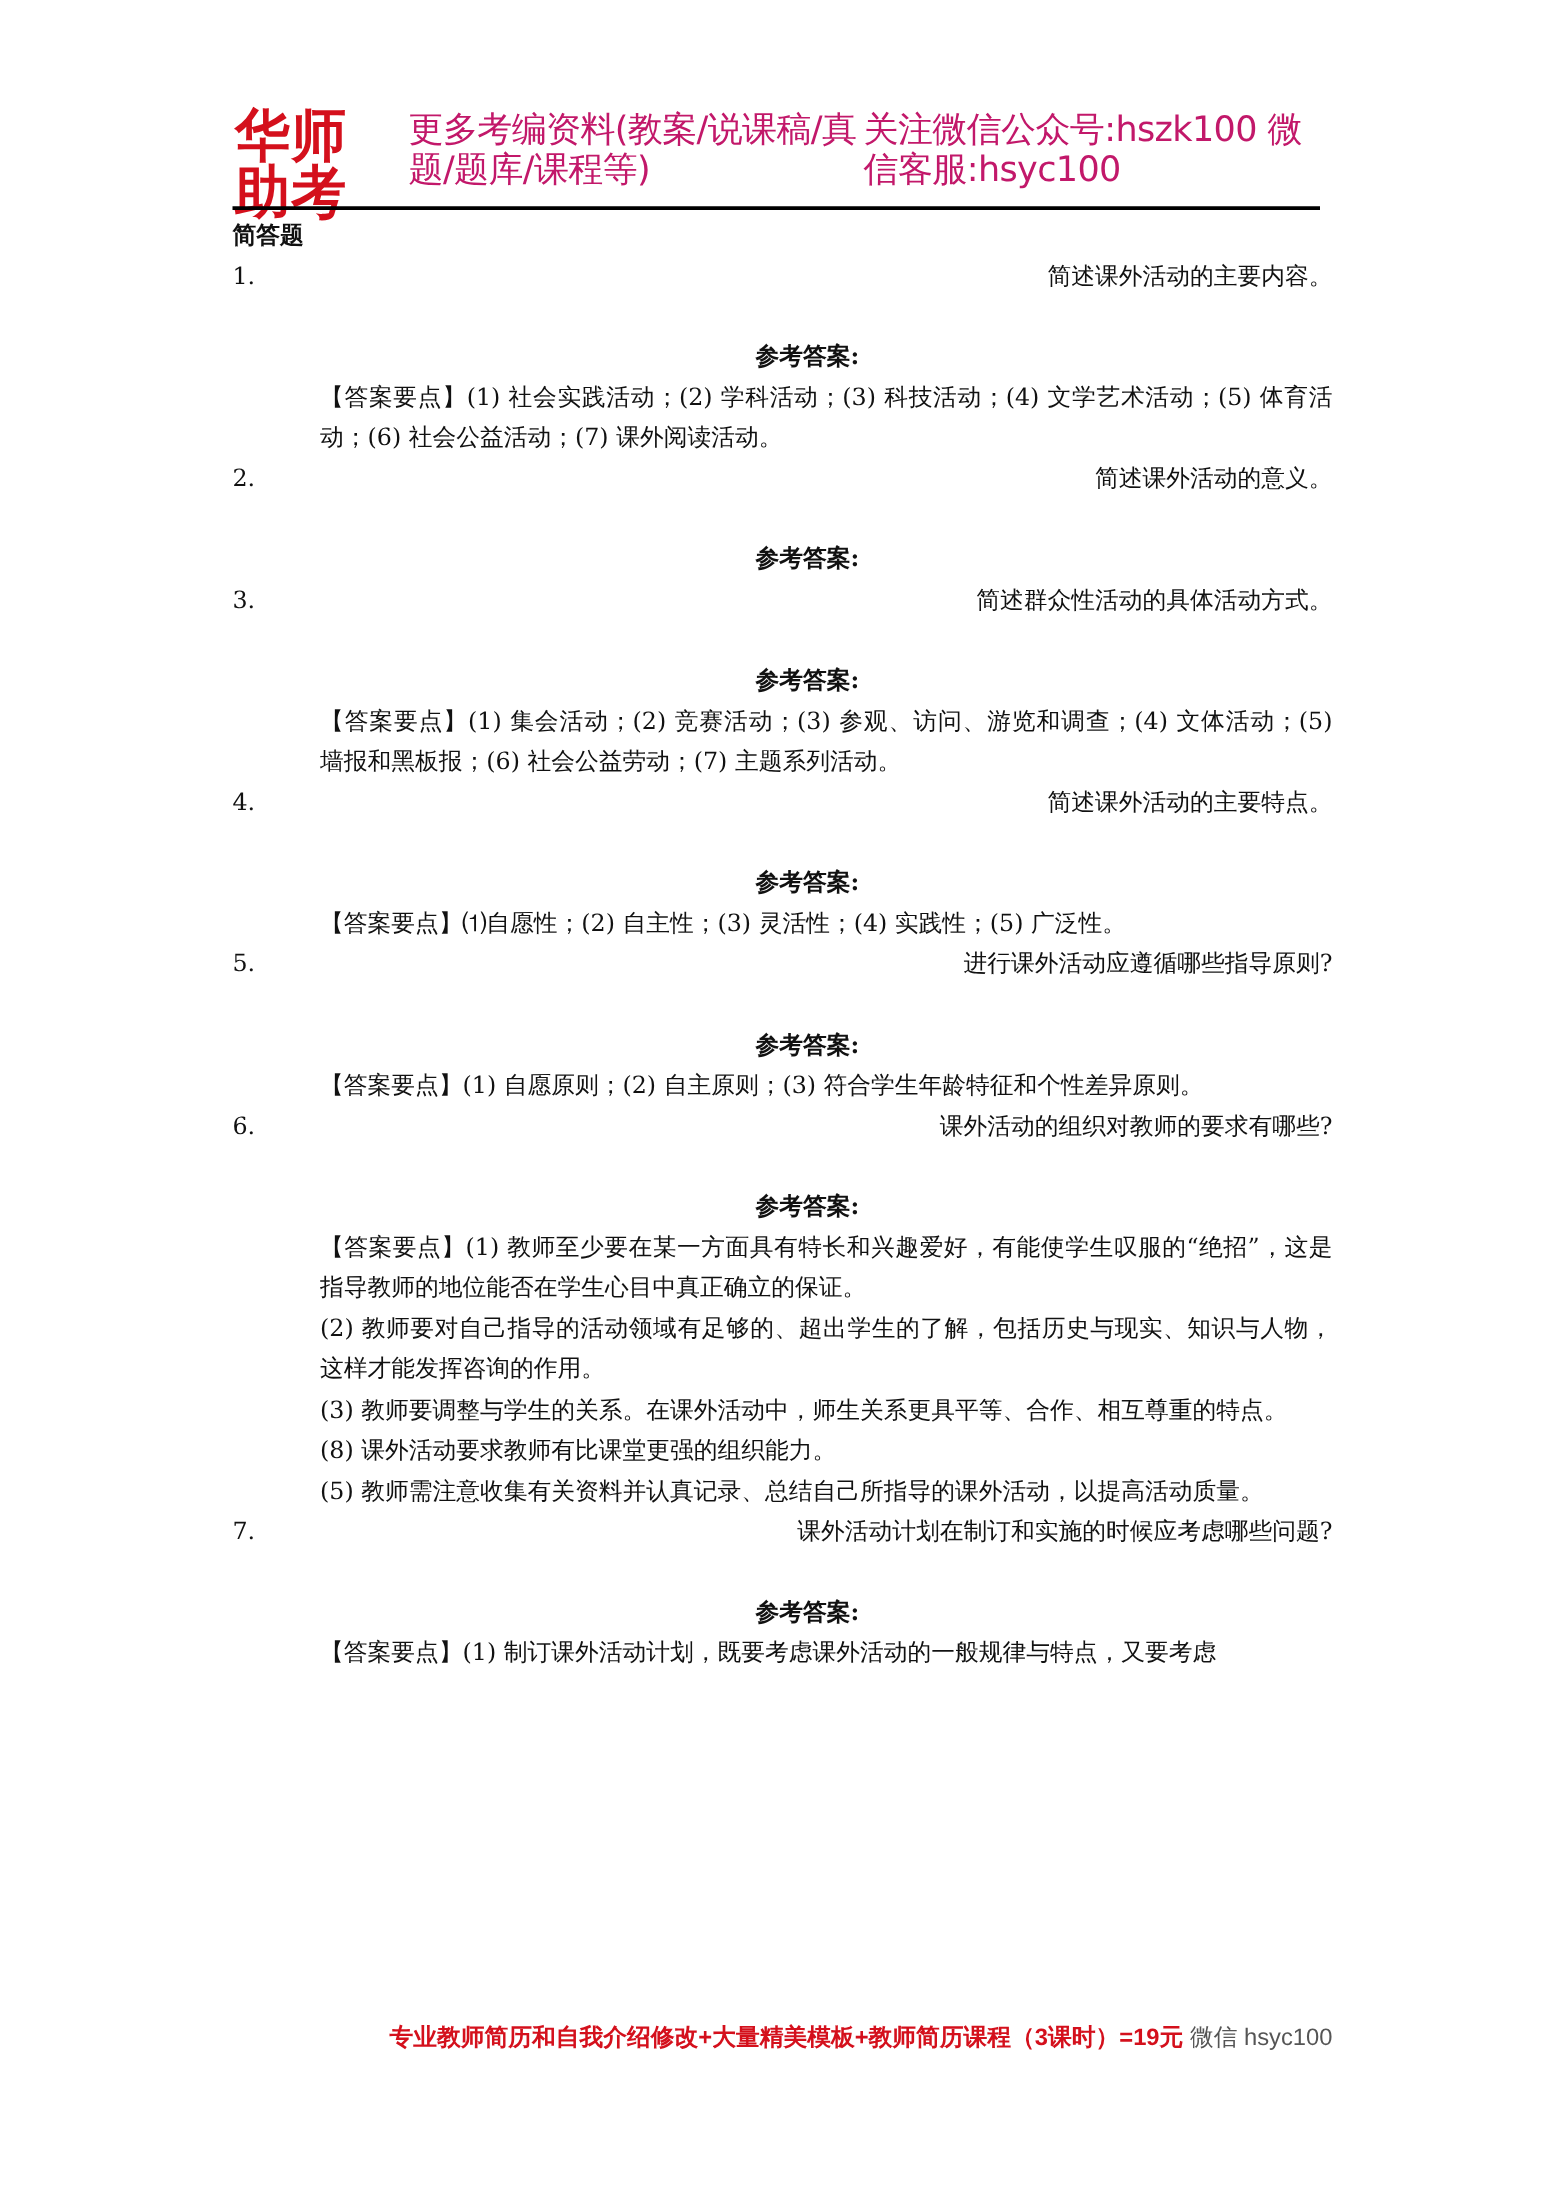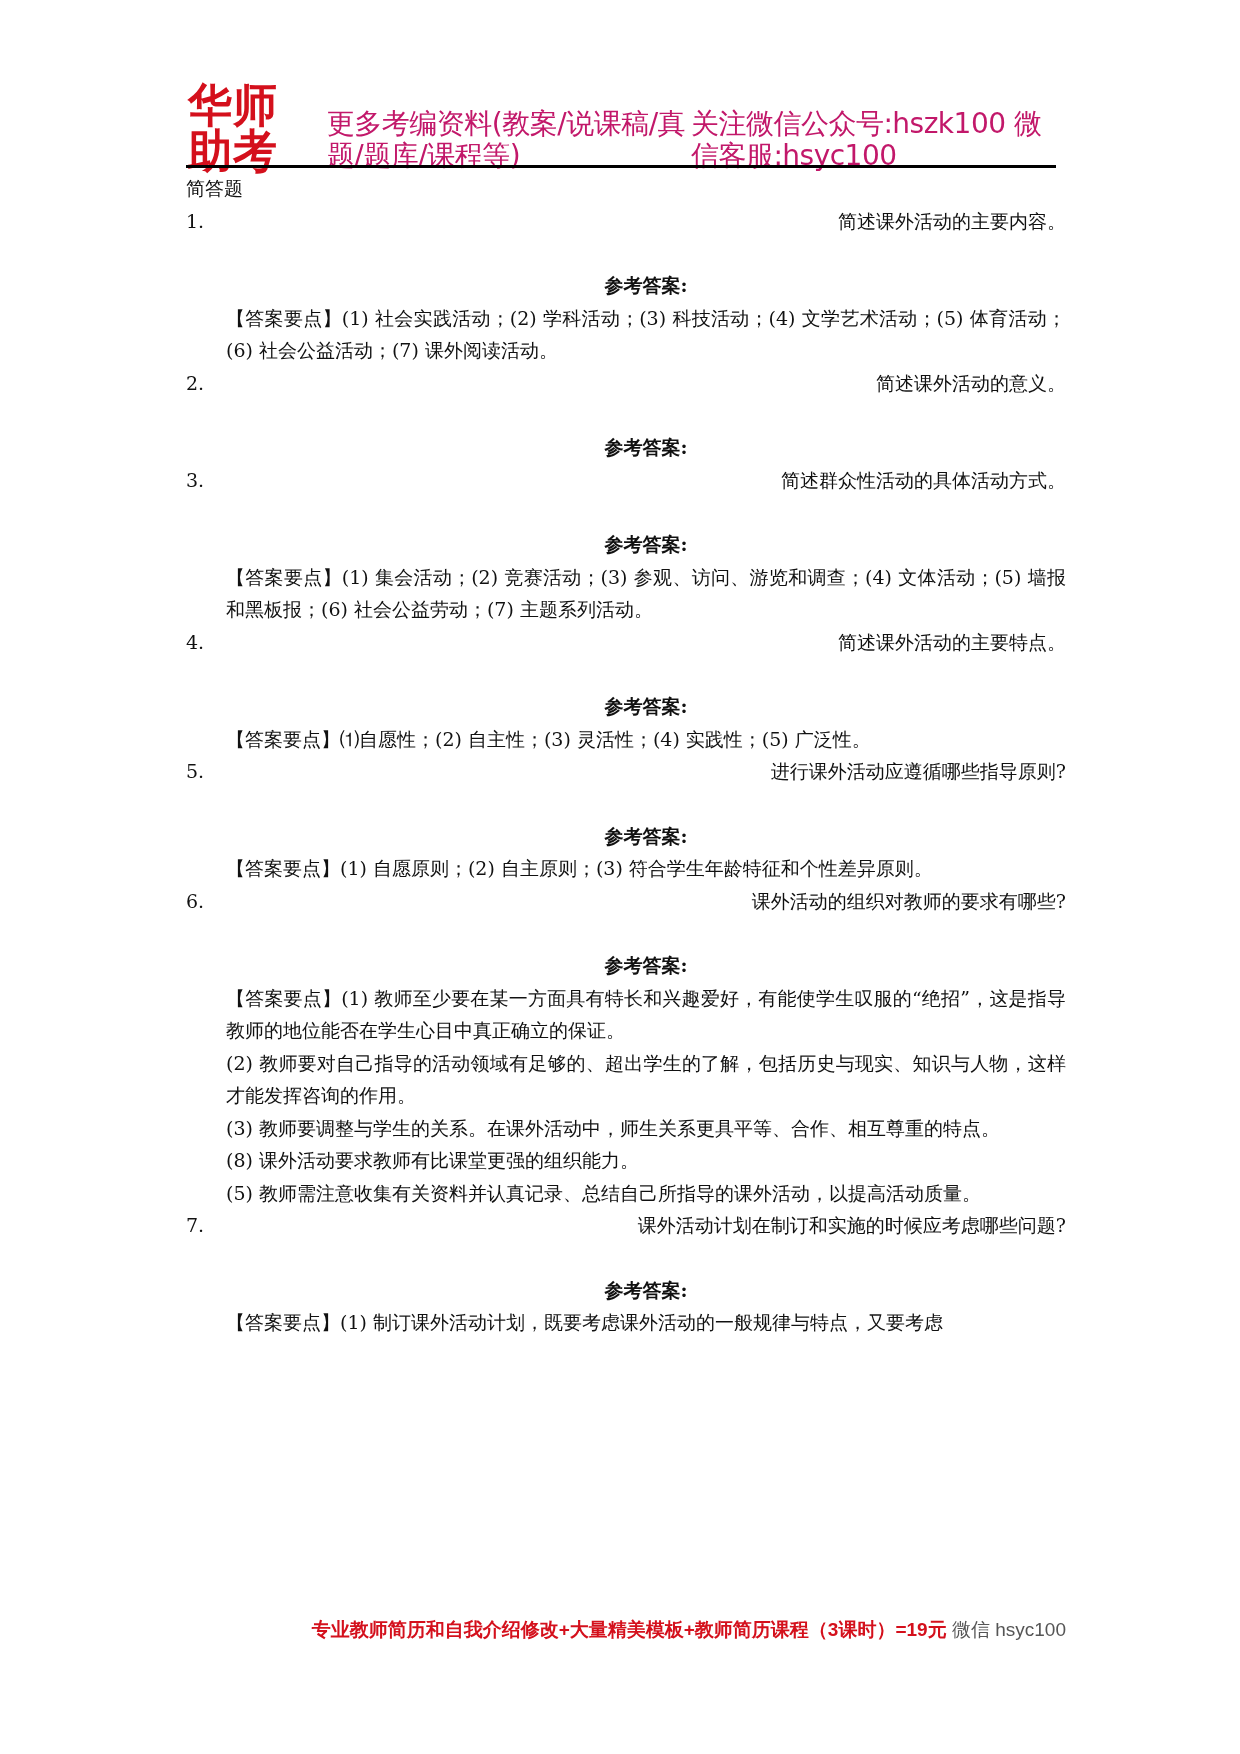--- a/index.html
+++ b/index.html
@@ -1,31 +1,31 @@
 <!DOCTYPE html>
 <html><head>
 <meta charset="utf-8">
 <style>
   html, body { margin: 0; padding: 0; background: #ffffff; }
   body { width: 1240px; height: 1754px; position: relative; overflow: hidden;
          font-family: "DejaVu Serif", "Liberation Serif", serif; color: #111; }
-  .header { position: absolute; left: 188px; top: 104px; width: 870px; height: 68px; display: flex; align-items: flex-end; gap: 12px; }
+  .header { position: absolute; left: 188px; top: 88px; width: 870px; height: 68px; display: flex; align-items: flex-start; gap: 12px; }
   .logo { font-family: "DejaVu Sans", "Liberation Sans", sans-serif; font-weight: bold; color: #d4101c;
           font-size: 44px; letter-spacing: 1px; line-height: 1; margin-right: 8px; transform: scaleY(1.05); }
   .promo { display: flex; flex-direction: row; color: #c2186a;
            font-family: "DejaVu Sans", "Liberation Sans", sans-serif; font-size: 28px; line-height: 32px; letter-spacing: -0.5px; }
   .rule { position: absolute; left: 186px; top: 165px; width: 870px; height: 3px; background: #000; }
   .content { position: absolute; left: 186px; top: 172px; width: 880px; font-size: 19px; line-height: 32.5px; }
-  .section-title { font-weight: normal; }
+  .section-title { font-weight: bold; }
   .q { display: flex; }
   .qnum { width: 40px; flex: none; }
   .qtext { flex: 1; text-align: right; }
   .ans { padding-left: 40px; }
   .ans-label { font-weight: bold; margin-top: 32px; text-align: center; }
-  .ans-body { text-align: justify; }
+  .ans-body { text-align: justify; margin-left: 30px; }
   .footer { position: absolute; left: 186px; top: 1617px; width: 880px; font-family: Liberation Sans, sans-serif;
             font-size: 19px; font-weight: bold; color: #d4101c; white-space: nowrap; text-align: right; }
   .footer .wx { font-weight: normal; color: #555; }
 </style>
 </head>
 <body>
 
 <div class="header">
   <div class="logo">华师助考</div>
   <div class="promo">

